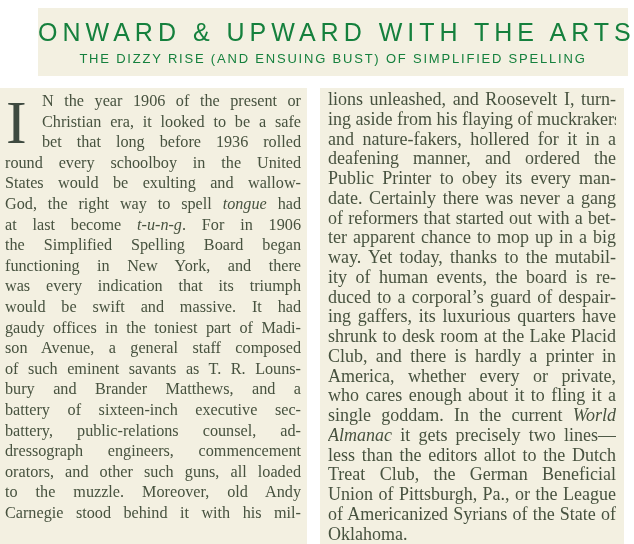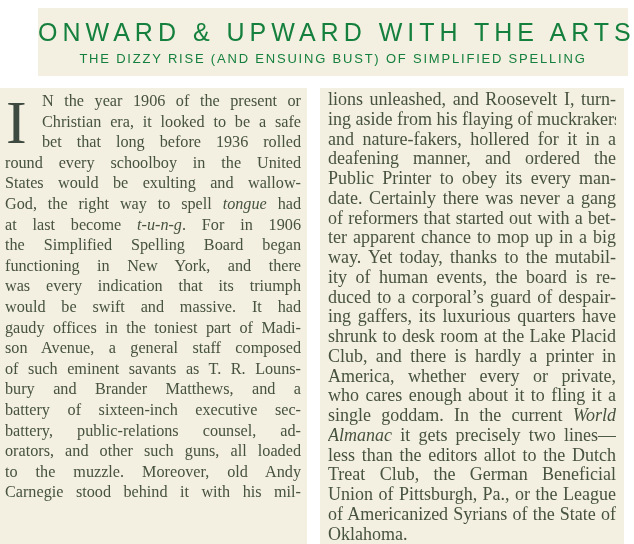--- a/index.html
+++ b/index.html
@@ -130,20 +130,21 @@
           <div class="text-line"><span>the Simplified Spelling Board began</span></div>
           <div class="text-line"><span>functioning in New York, and there</span></div>
           <div class="text-line"><span>was every indication that its triumph</span></div>
           <div class="text-line"><span>would be swift and massive. It had</span></div>
           <div class="text-line"><span>gaudy offices in the toniest part of Madi-</span></div>
           <div class="text-line"><span>son Avenue, a general staff composed</span></div>
           <div class="text-line"><span>of such eminent savants as T. R. Louns-</span></div>
           <div class="text-line"><span>bury and Brander Matthews, and a</span></div>
           <div class="text-line"><span>battery of sixteen-inch executive sec-</span></div>
           <div class="text-line"><span>battery, public-relations counsel, ad-</span></div>
+          <div class="text-line"><span>dressograph engineers, commencement</span></div>
           <div class="text-line"><span>orators, and other such guns, all loaded</span></div>
           <div class="text-line"><span>to the muzzle. Moreover, old Andy</span></div>
           <div class="text-line"><span>Carnegie stood behind it with his mil-</span></div>
         </div>
     </section>
     <section class="col col-right">
       <div class="lines" id="lines-right">
           <div class="text-line"><span>lions unleashed, and Roosevelt I, turn-</span></div>
           <div class="text-line"><span>ing aside from his flaying of muckrakers</span></div>
           <div class="text-line"><span>and nature-fakers, hollered for it in a</span></div>

